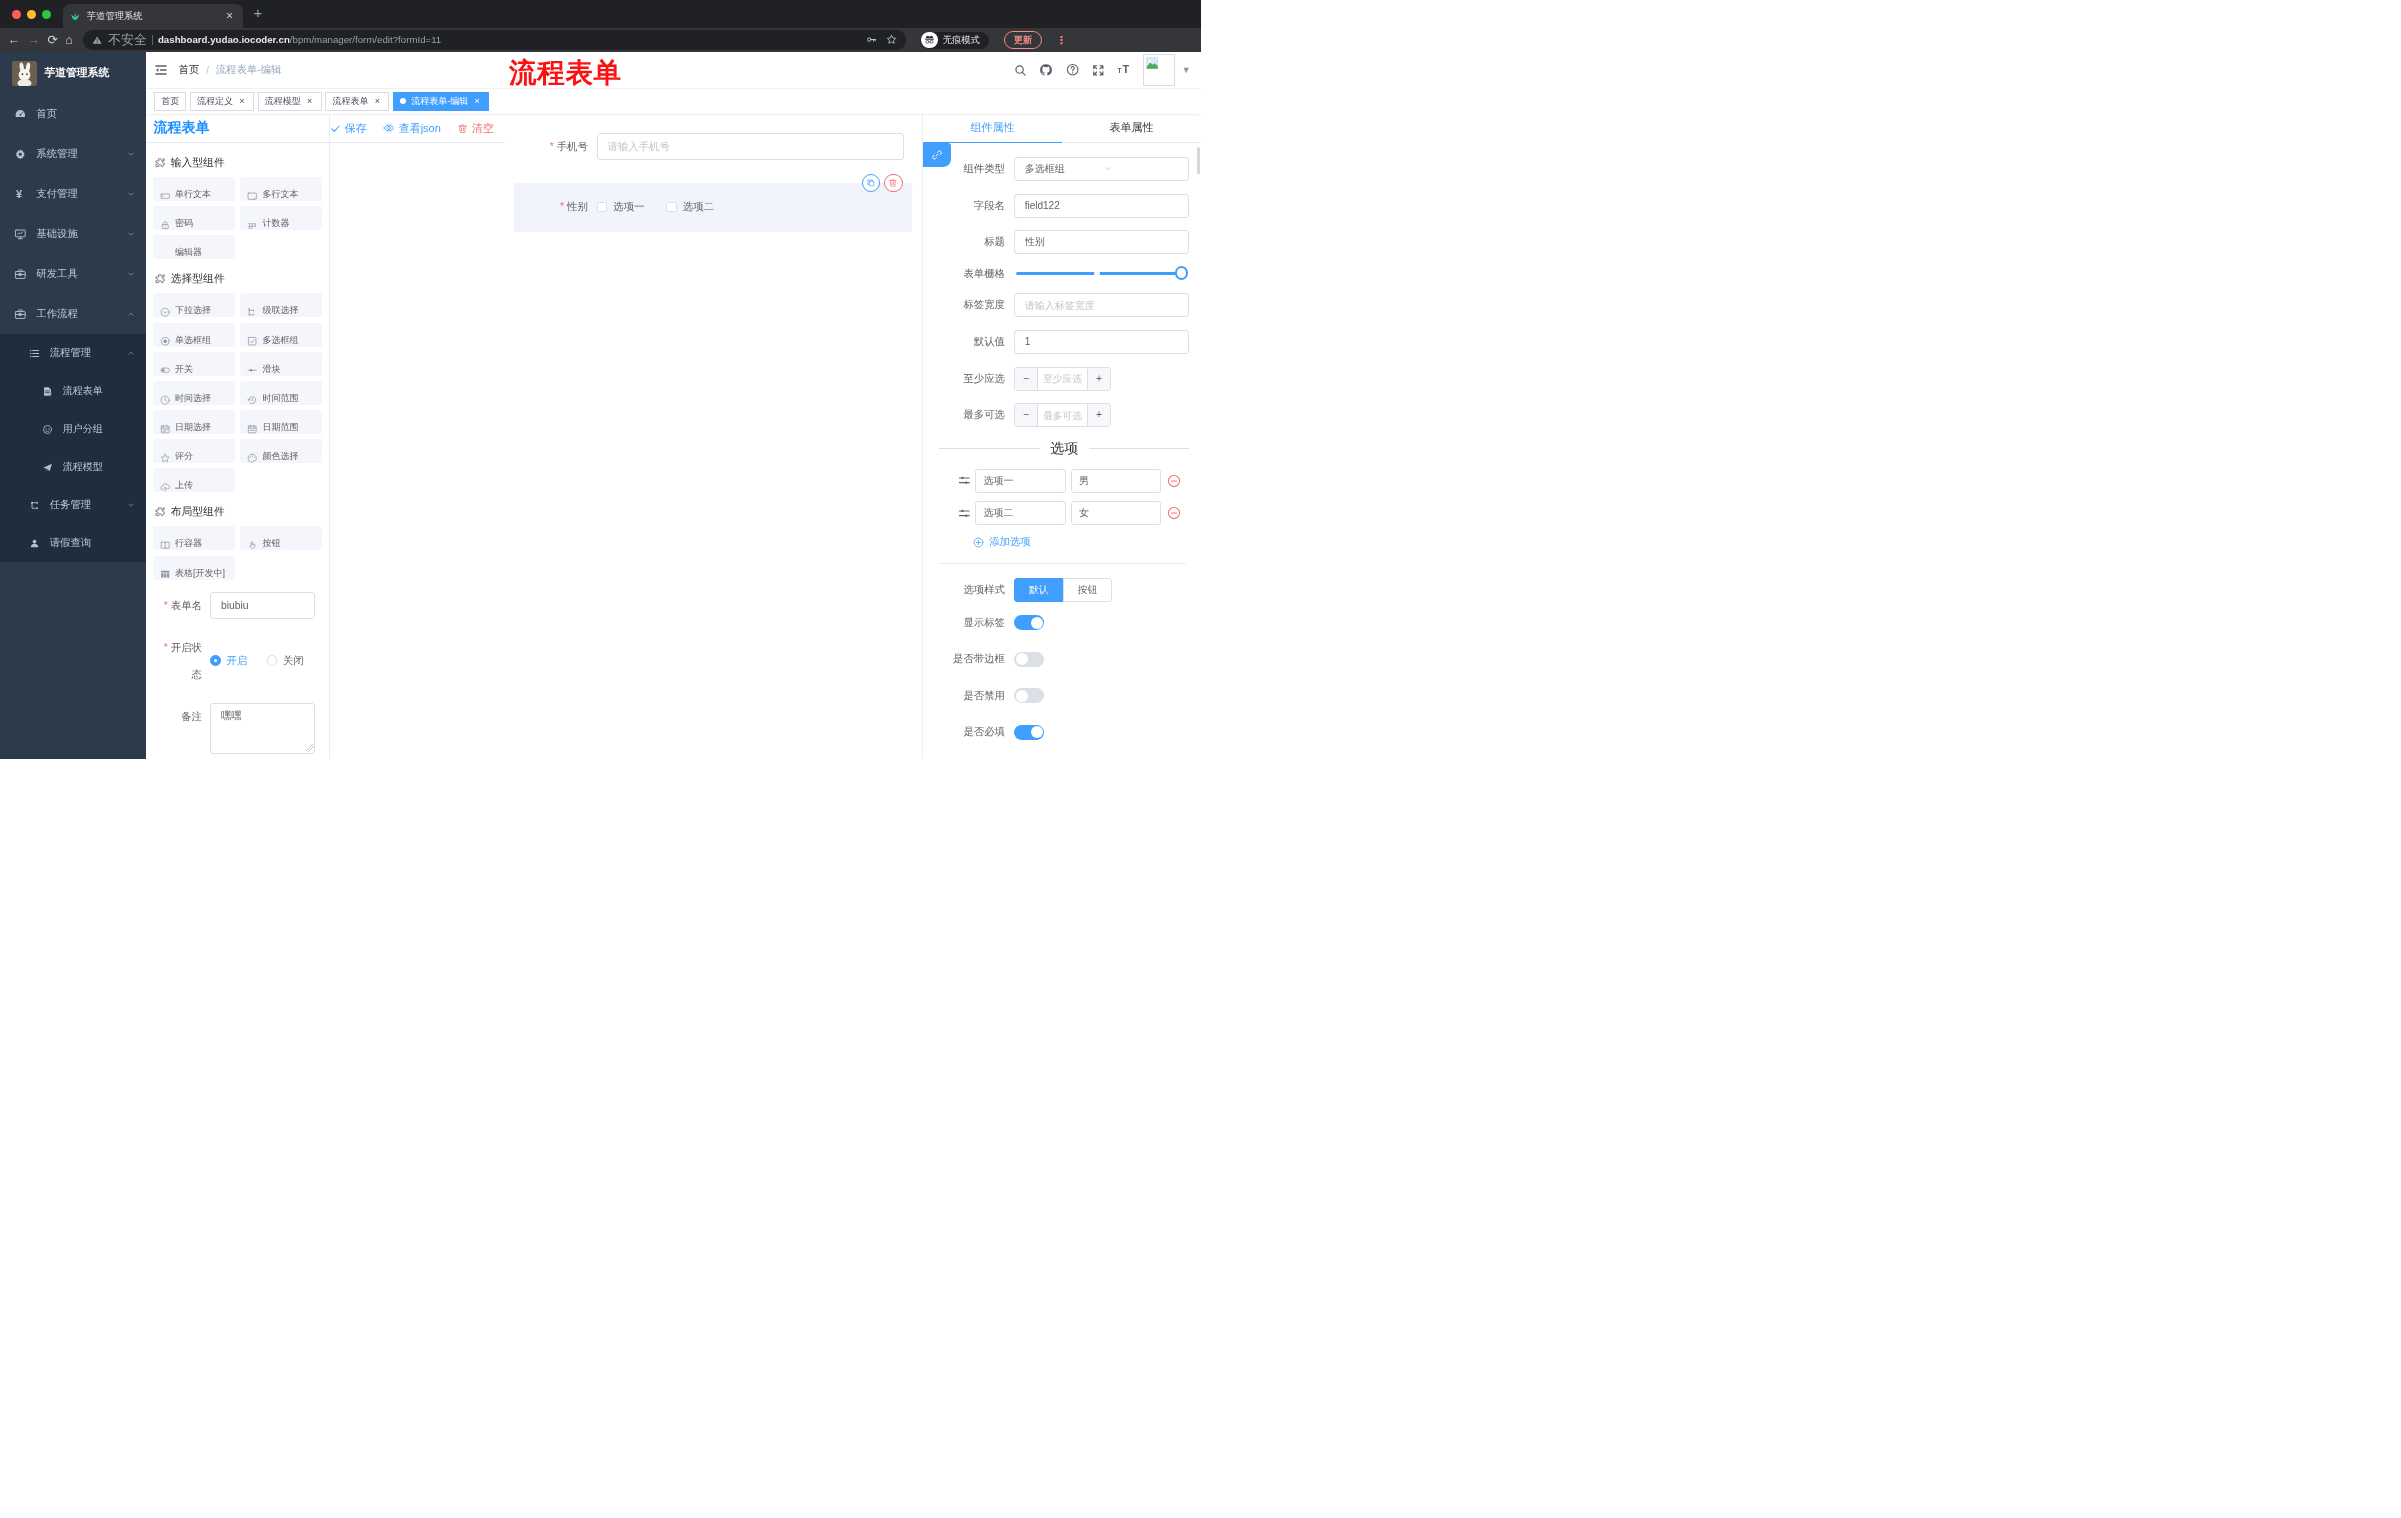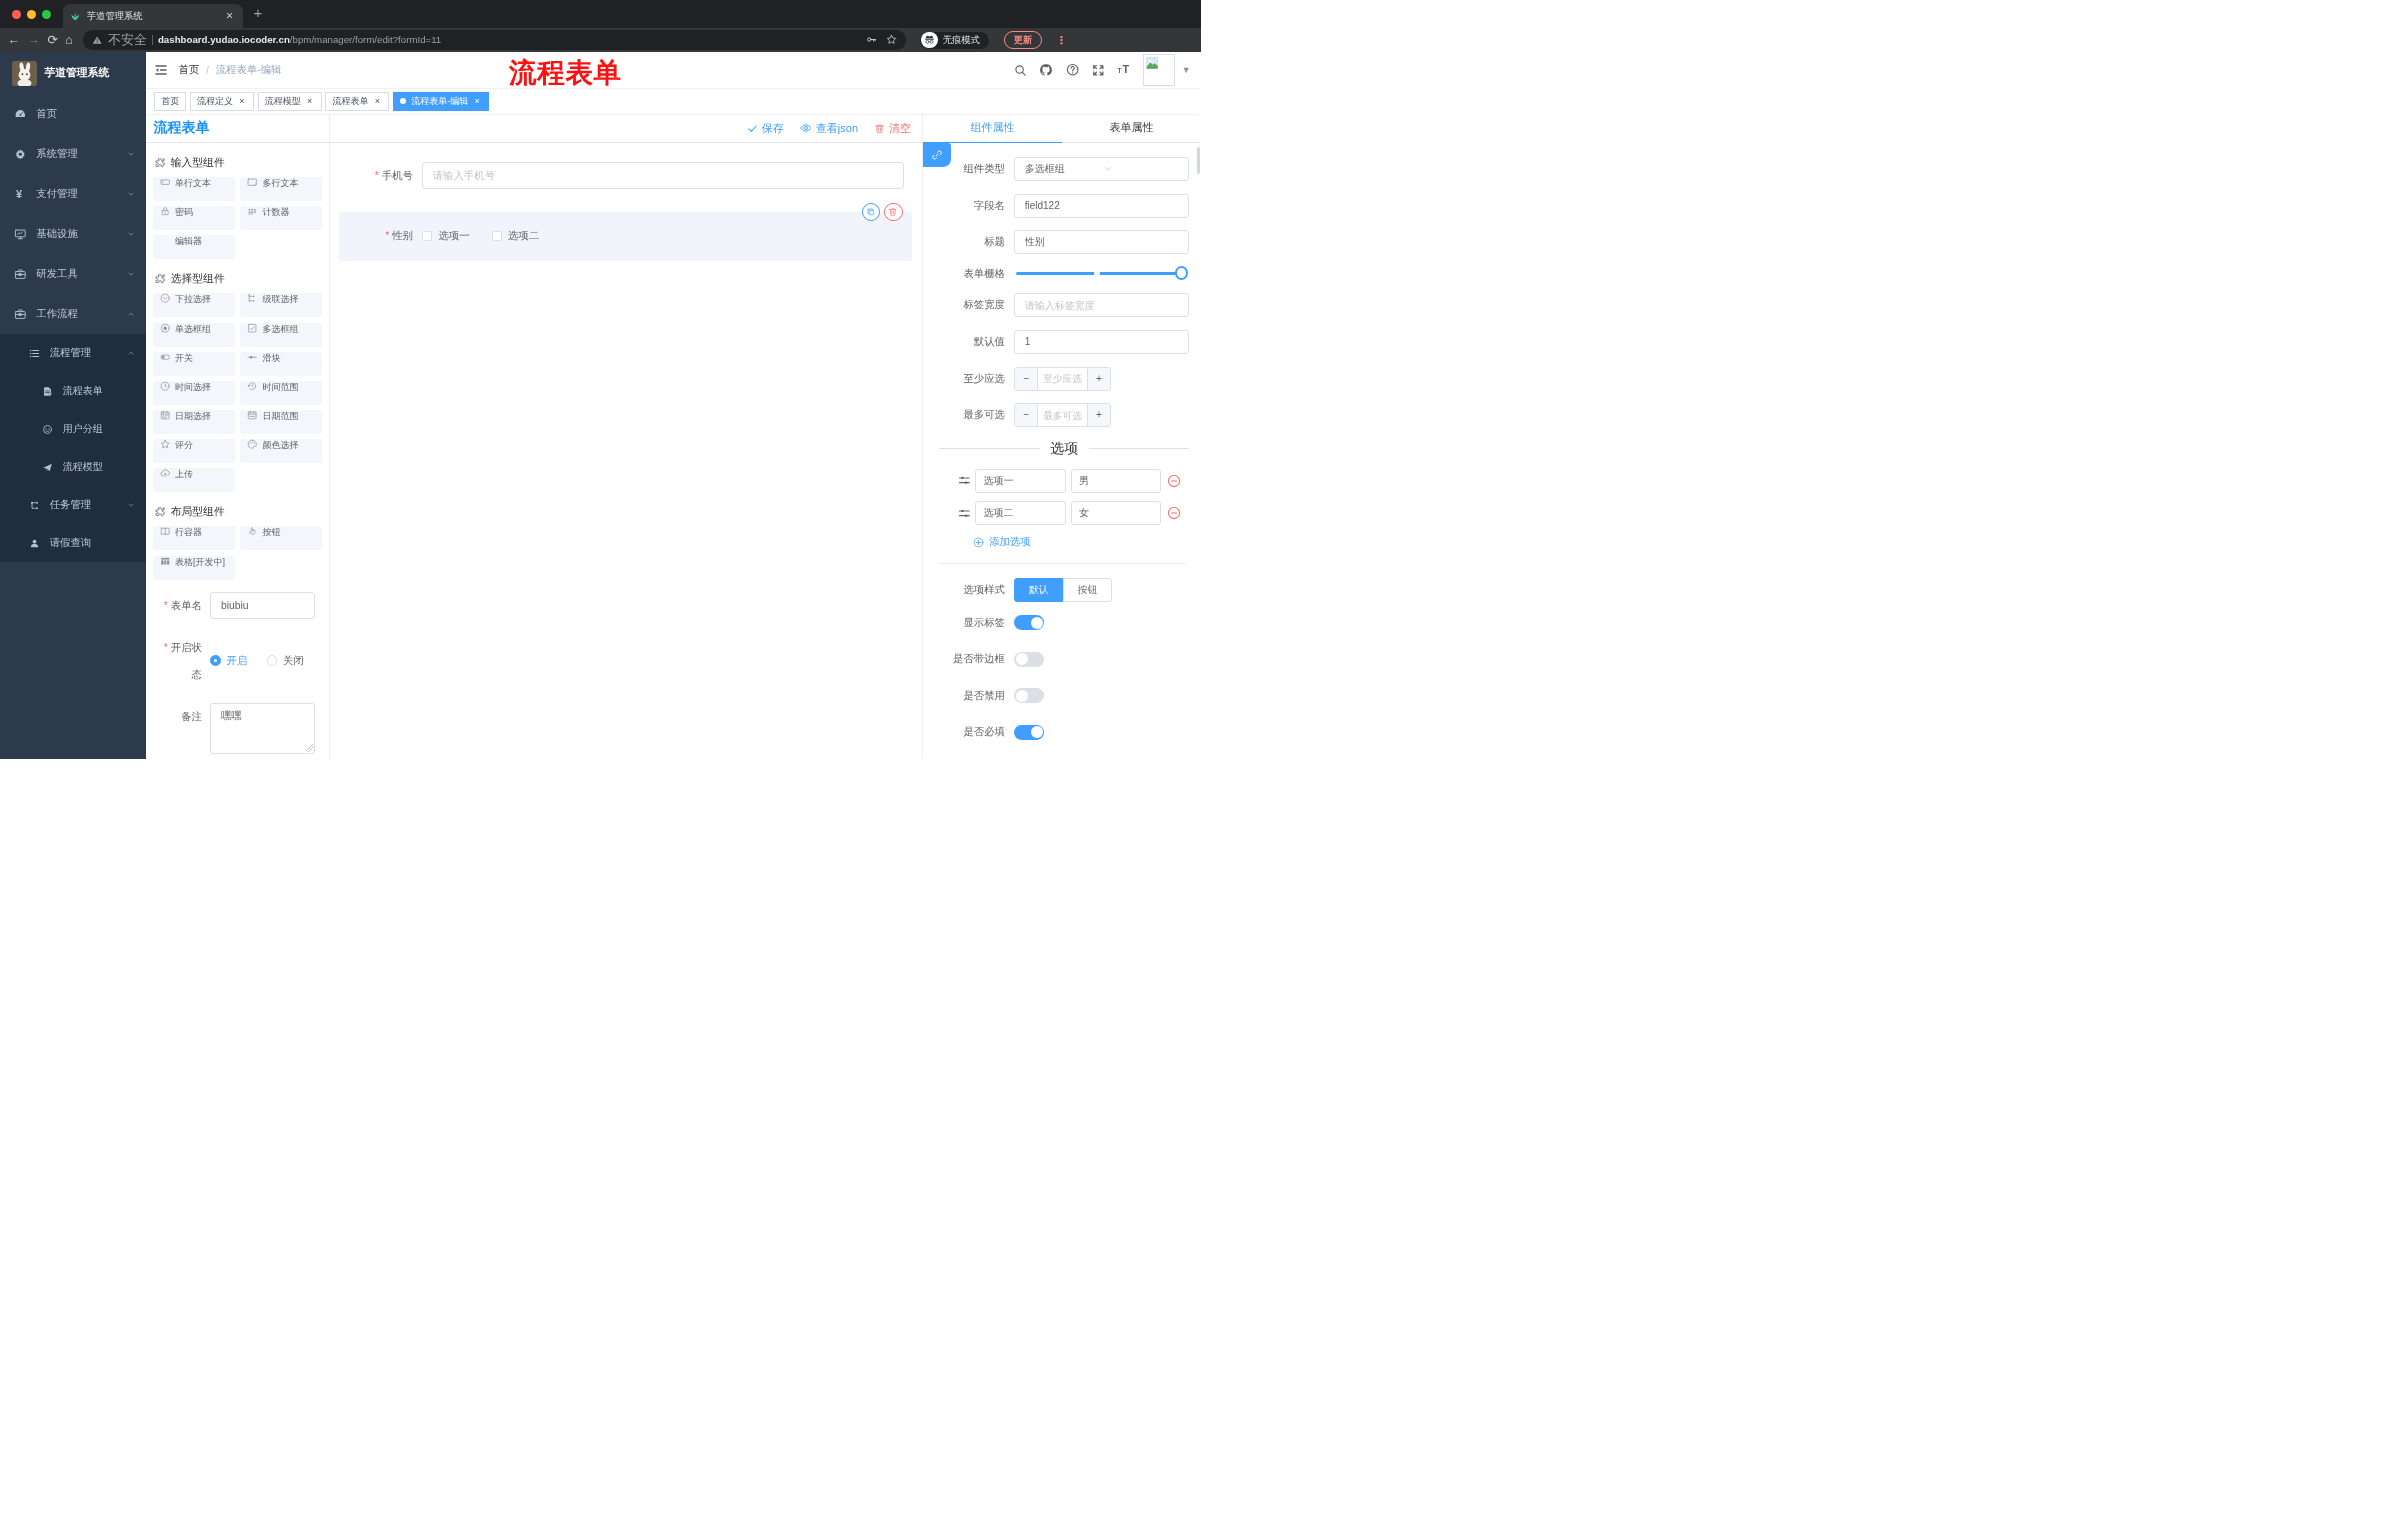--- a/index.html
+++ b/index.html
@@ -66,40 +66,40 @@
 
   
   .workspace{flex:1;display:flex;min-height:0;background:#fff;}
   .left-panel{width:184px;border-right:0.7px solid #ebeef5;display:flex;flex-direction:column;flex-shrink:0;}
   .lp-head{height:29px;border-bottom:0.7px solid #e4e7ed;display:flex;align-items:center;padding:0 7.4px;}
   .lp-title{color:#1890ff;font-size:14px;font-weight:bold;}
   .palette{flex:1;overflow:hidden;padding:0 6.7px;}
   .sec-title{display:flex;align-items:center;gap:4.5px;margin:12.6px 1.5px 7.4px;font-size:10.8px;color:#2f3237;}
   .sec-title .pz{color:#6e737c;}
   .pal-grid{display:grid;grid-template-columns:1fr 1fr;gap:5.2px;}
-  .pal-item{height:24px;background:#f4f6fc;border-radius:2.2px;display:flex;align-items:flex-start;gap:4.5px;padding-left:7.4px;font-size:9px;color:#606266;cursor:move;white-space:nowrap;}
+  .pal-item{height:24px;background:#f4f6fc;border-radius:2.2px;display:flex;align-items:flex-end;gap:4.5px;padding-left:7.4px;font-size:9px;color:#606266;cursor:move;white-space:nowrap;}
   .pal-item .pi-ic{color:#8d939e;}
   .meta-form{padding:12px 7.4px 0 1.5px;}
   .mrow{display:flex;margin-bottom:15px;align-items:center;}
   .mrow.top{align-items:flex-start;}
   .mlabel{width:56px;text-align:right;padding-right:8.2px;flex-shrink:0;font-size:10.4px;color:#606266;line-height:27px;}
   .req::before{content:"*";color:#f56c6c;margin-right:3px;}
   .el-input{height:27px;width:100%;border:0.7px solid #dcdfe6;border-radius:3px;padding:0 9.7px;font-size:10.4px;color:#606266;outline:none;background:#fff;font-family:inherit;}
   .el-input::placeholder{color:#c0c4cc;}
   .radio-grp{display:flex;align-items:center;gap:19.3px;height:27px;}
   .radio{display:flex;align-items:center;gap:6px;font-size:10.4px;color:#606266;cursor:pointer;}
   .rdot{width:10.4px;height:10.4px;border-radius:50%;border:0.7px solid #dcdfe6;background:#fff;position:relative;}
   .radio.sel .rdot{background:#409eff;border-color:#409eff;}
   .radio.sel .rdot::after{content:"";position:absolute;left:3px;top:3px;width:3px;height:3px;border-radius:50%;background:#fff;}
   .radio.sel span{color:#409eff;}
   .el-textarea{height:51px;width:100%;border:0.7px solid #dcdfe6;border-radius:3px;padding:5.2px 9.7px;font-size:10.4px;color:#606266;outline:none;resize:none;font-family:inherit;background:
     linear-gradient(135deg,transparent 0 4.5px,#c0c4cc 4.5px 5.2px,transparent 5.2px 6.7px,#c0c4cc 6.7px 7.4px,transparent 7.4px) no-repeat right bottom/8.2px 8.2px;}
 
   
-  .canvas{flex:1;display:flex;flex-direction:column;min-width:0;}
+  .canvas{flex:1;display:flex;flex-direction:row;min-width:0;}
   .cv-head{height:29px;border-bottom:0.7px solid #e4e7ed;display:flex;align-items:center;justify-content:flex-end;gap:16.3px;padding-right:11px;}
   .act{display:flex;align-items:center;gap:3.7px;font-size:11px;color:#409eff;cursor:pointer;}
   .act.red{color:#f56c6c;}
   .cv-body{flex:1;padding:0 9px;position:relative;}
   .field-row{display:flex;align-items:center;margin-top:19.3px;}
   .flabel{width:83px;text-align:right;padding-right:9px;flex-shrink:0;font-size:10.4px;color:#606266;}
   .phone-input{flex:1;margin-right:9px;}
   .sel-block{margin-top:23px;background:#f2f4fb;border-radius:2.2px;position:relative;padding:17px 0 18px;margin-right:0.7px;}
   .sel-row{display:flex;align-items:center;}
   .cbx-grp{display:flex;align-items:center;gap:22px;}

